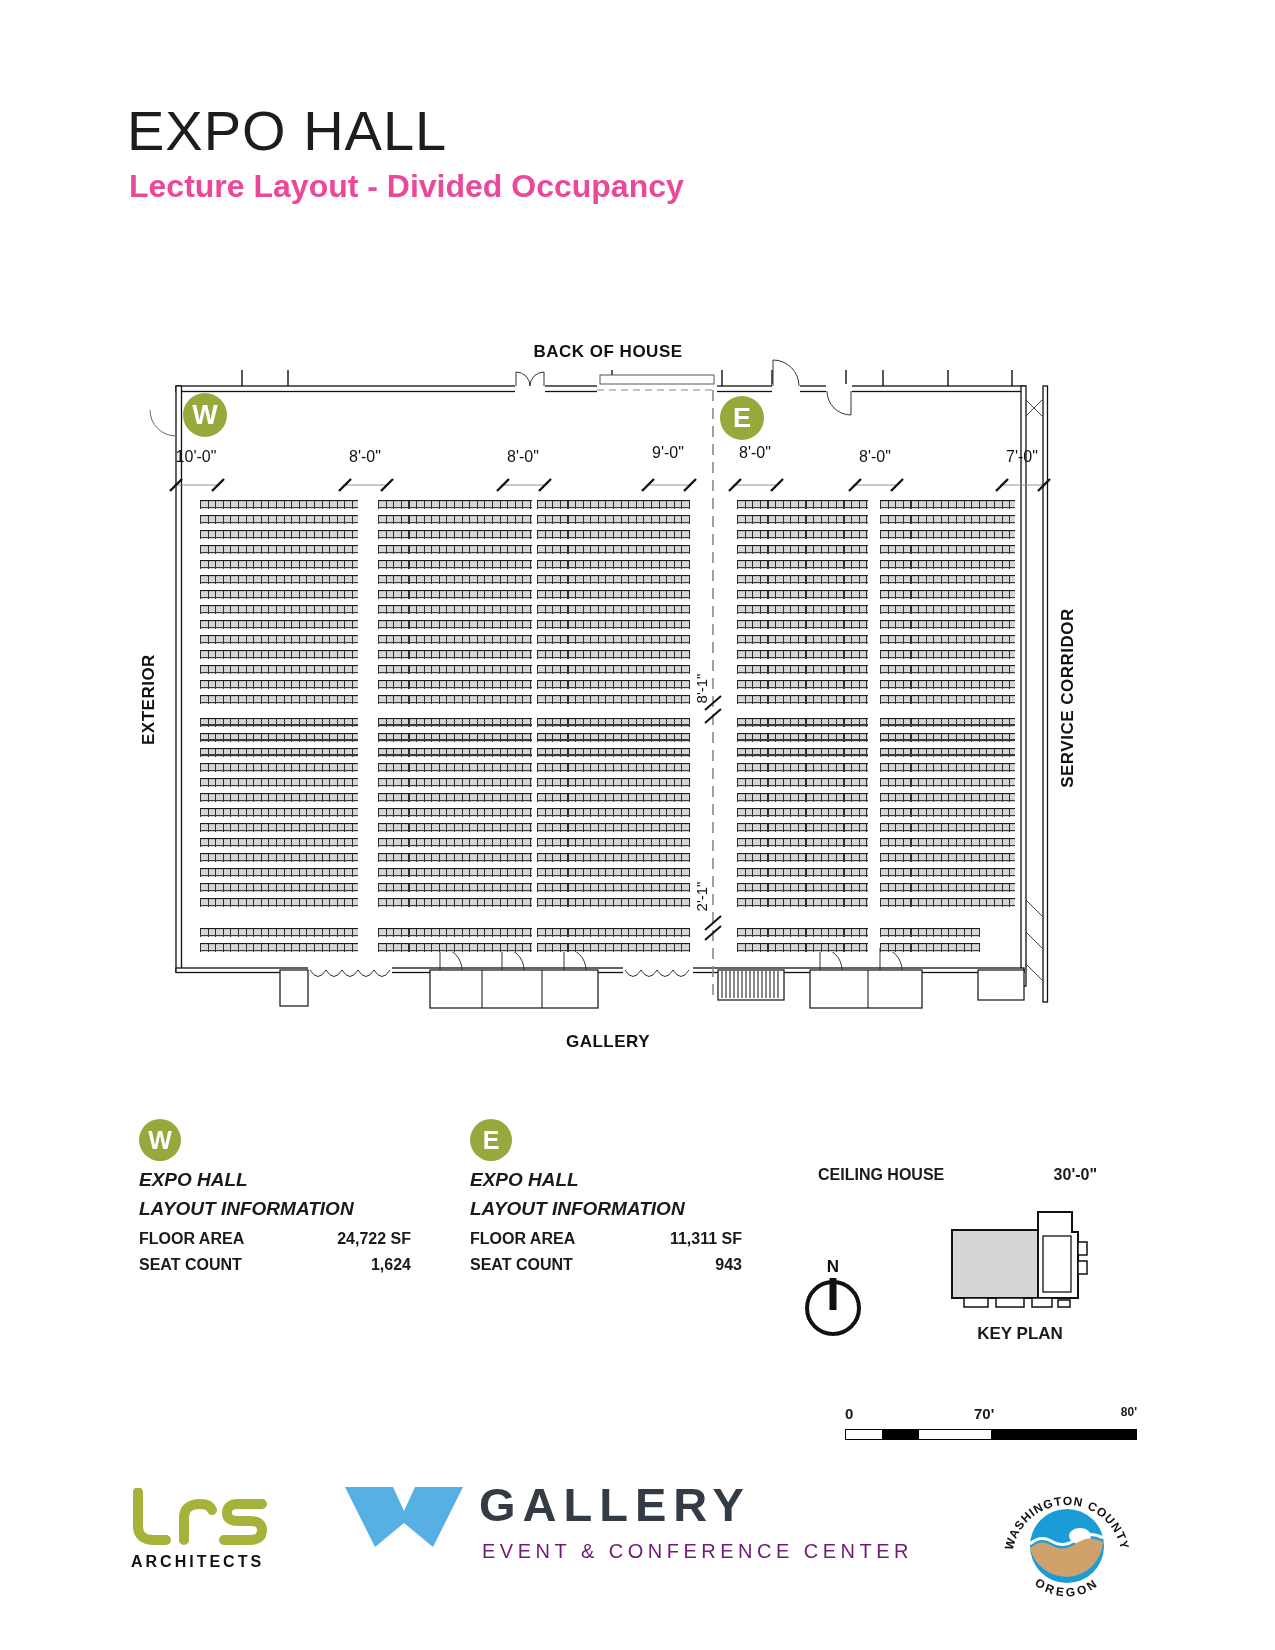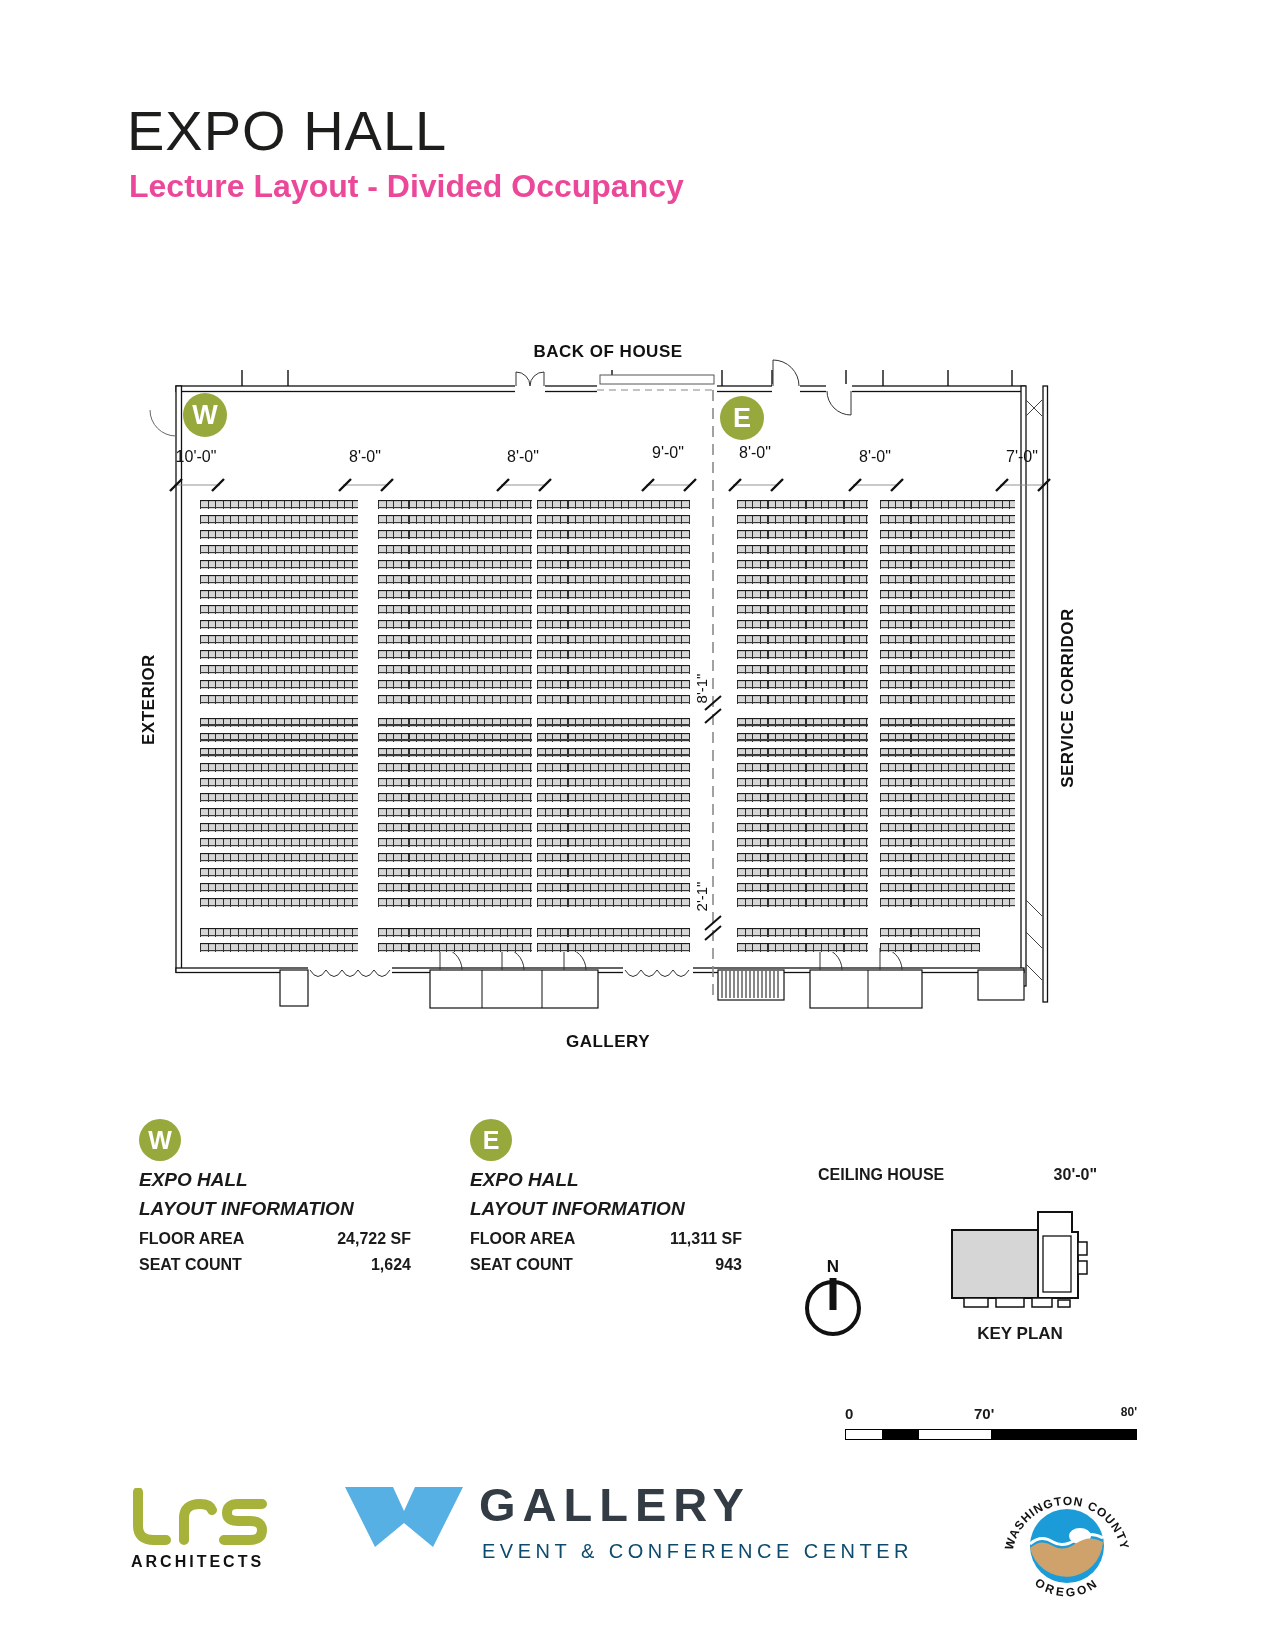--- a/index.html
+++ b/index.html
@@ -225,21 +225,21 @@
       <path d="M56,52 V30 Q56,16 72,16 Q82,16 84,22"></path>
       <path d="M134,16 H110 Q99,16 99,25 Q99,33 110,33 H122 Q134,33 134,42 Q134,52 122,52 H96"></path>
     </g>
   </svg>
   <div class="abs" style="left:131px;top:1553px;font-size:16px;font-weight:bold;letter-spacing:3px;color:#111;">ARCHITECTS</div>
 
   <svg class="abs" style="left:345px;top:1487px;" width="118" height="62" viewBox="0 0 118 62">
     <path d="M0,0 H48 L59,24 L70,0 H118 L88,60 L59,36 L30,60 Z" fill="#56B0E4"></path>
   </svg>
   <div class="abs" style="left:479px;top:1477px;font-size:47px;font-weight:bold;letter-spacing:7px;color:#333C44;">GALLERY</div>
-  <div class="abs" style="left:482px;top:1540px;font-size:20px;font-weight:500;letter-spacing:4.5px;color:#0c4a6e;">EVENT &amp; CONFERENCE CENTER</div>
+  <div class="abs" style="left:482px;top:1540px;font-size:20px;font-weight:500;letter-spacing:4.5px;color:#701a75;">EVENT &amp; CONFERENCE CENTER</div>
 
   <svg class="abs" style="left:995px;top:1482px;" width="145" height="130" viewBox="0 0 145 130">
     <path id="arcTop" d="M17,78 A55,55 0 0 1 127,78" fill="none"></path>
     <path id="arcBot" d="M26,84 A50,50 0 0 0 118,84" fill="none"></path>
     <circle cx="72" cy="64" r="37" fill="#1B9CD8"></circle>
     <ellipse cx="85" cy="54" rx="11" ry="8" fill="#fff"></ellipse>
     <path d="M35,66 Q46,56 58,64 Q68,70 80,62 Q94,52 108,60 A37 37 0 0 1 35,66 Z" fill="#CFA26B"></path>
     <path d="M35,62 Q46,52 58,60 Q68,66 80,58 Q94,48 108,56" stroke="#fff" stroke-width="3" fill="none"></path>
     <text font-size="12" font-weight="bold" fill="#111" letter-spacing="1">
       <textPath href="#arcTop" startOffset="50%" text-anchor="middle">WASHINGTON COUNTY</textPath>

